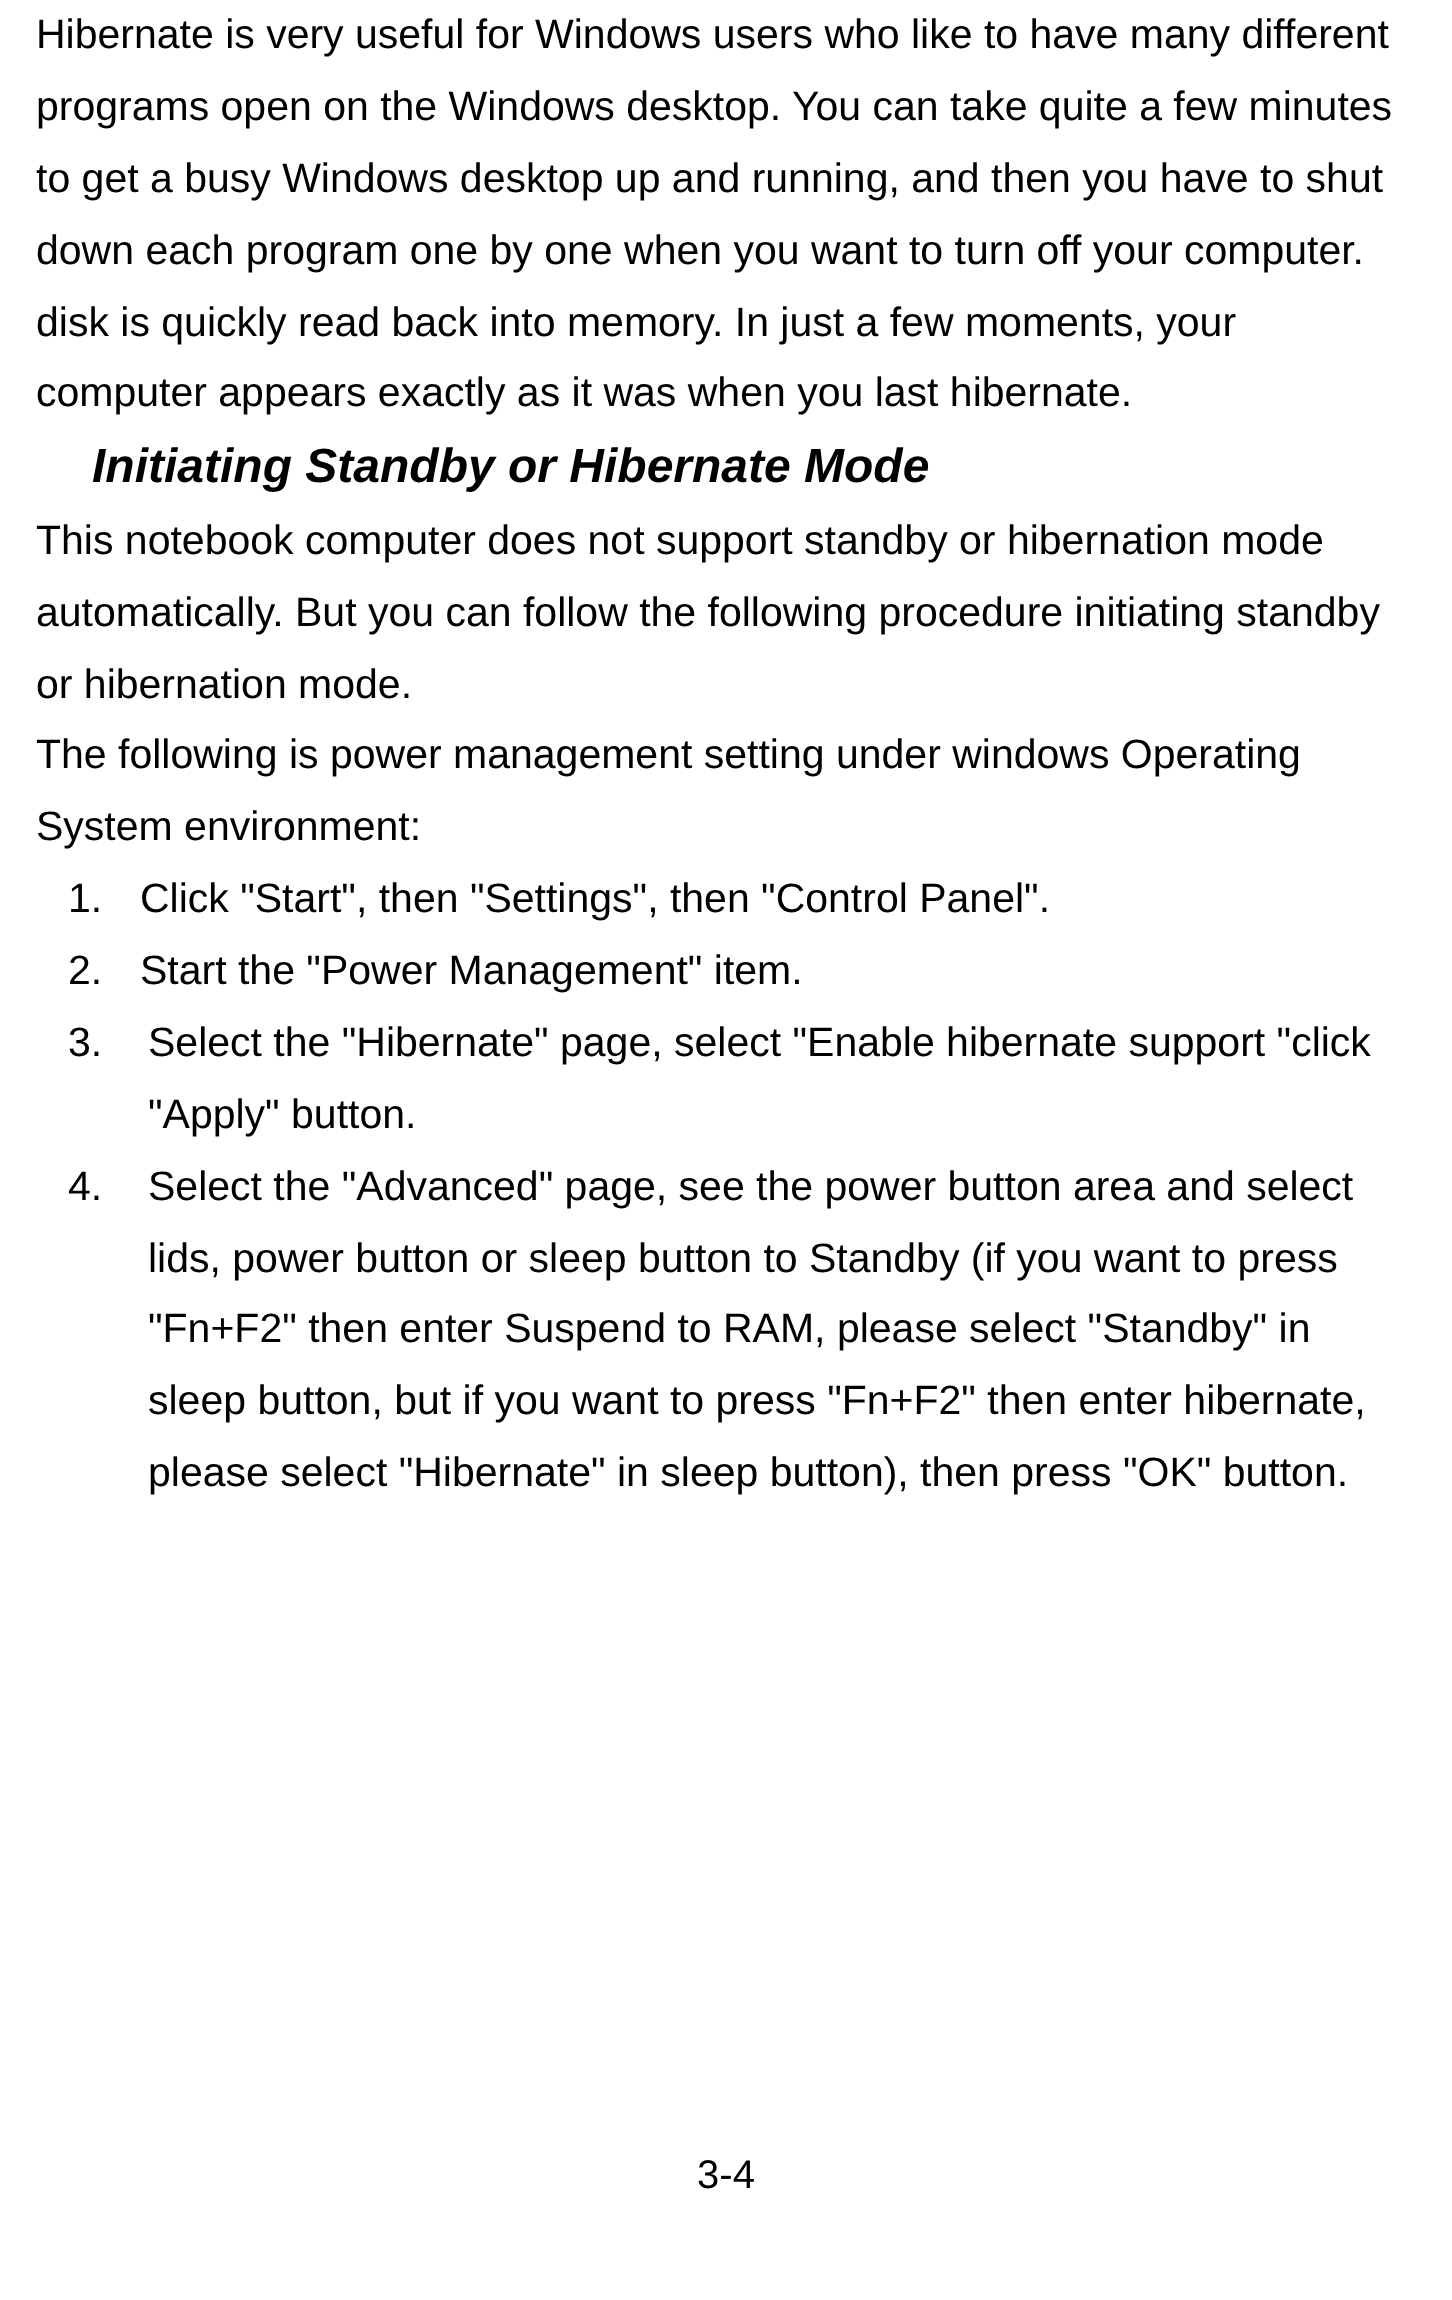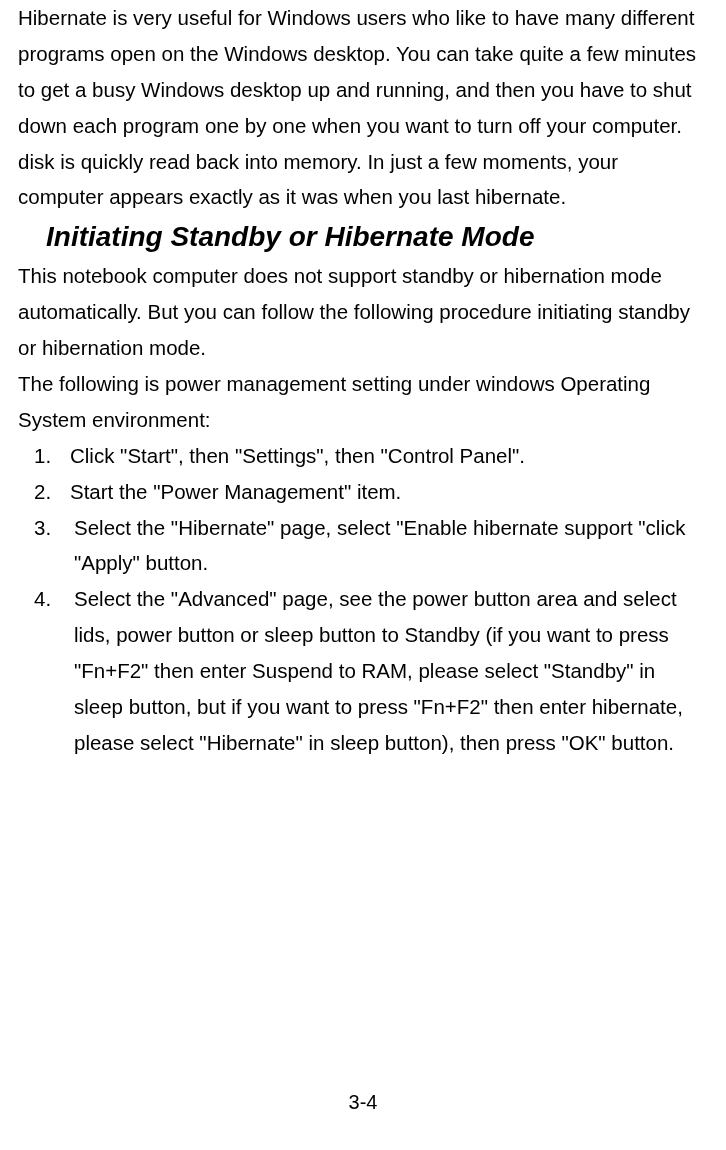--- a/index.html
+++ b/index.html
@@ -17,21 +17,21 @@
       position: relative;
     }
     .content {
       font-size: 20.5px;
       line-height: 1.75;
     }
     .para {
       margin-bottom: 0;
     }
     .heading {
-      font-size: 28px;
+      font-size: 24px;
       font-weight: bold;
       font-style: italic;
       margin-left: 28px;
       margin-top: 2px;
       margin-bottom: 2px;
       line-height: 1.4;
     }
     .list {
       margin-left: 14px;
     }
@@ -47,21 +47,21 @@
     .list-num-wide {
       min-width: 42px;
       text-align: left;
       padding-left: 2px;
     }
     .list-text {
       flex: 1;
     }
     .page-number {
       position: absolute;
-      bottom: 36px;
+      bottom: 50px;
       left: 0;
       right: 0;
       text-align: center;
       font-size: 20px;
     }
   </style>
 </head>
 <body>
 
 <div class="content">

